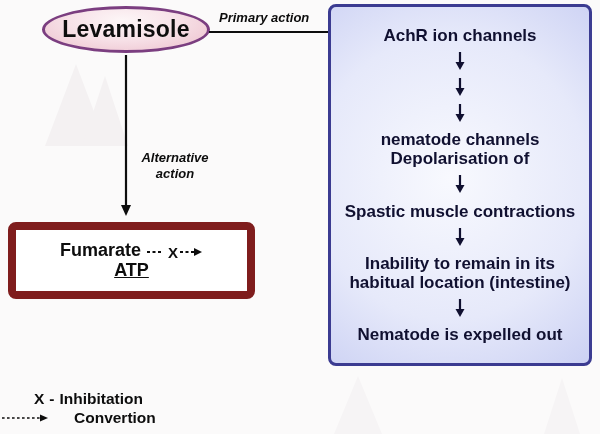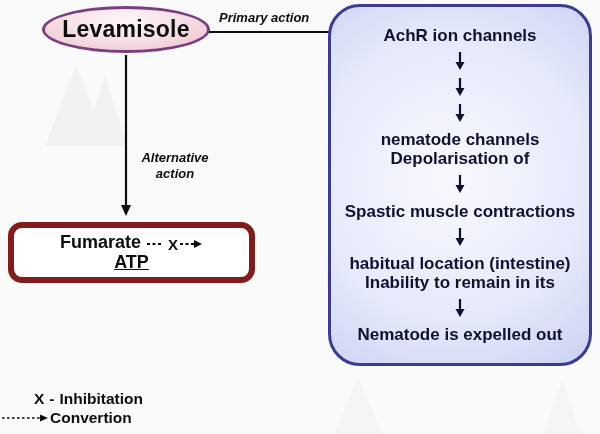--- a/index.html
+++ b/index.html
@@ -37,51 +37,51 @@
     position:absolute;font-size:13px;font-weight:bold;font-style:italic;
     line-height:1.25;
   }
   .primary-label{left:219px;top:10px;white-space:nowrap;text-align:center;}
   .alt-label{left:134px;top:150px;width:82px;text-align:center;}
 
   .arrow-svg{position:absolute;}
 
   
   .white-box{
-    position:absolute;left:8px;top:222px;width:247px;height:61px;
-    background:#ffffff;border:6px solid #7f1d1d;border-radius:14px;
+    position:absolute;left:8px;top:222px;width:247px;height:77px;
+    background:#ffffff;border:8px solid #7f1d1d;border-radius:8px;
     box-sizing:border-box;
     display:flex;flex-direction:column;align-items:center;justify-content:center;
   }
   .white-box .row{display:flex;align-items:center;gap:4px;}
   .white-box .chem{font-size:18px;font-weight:bold;white-space:nowrap;}
   .white-box .atp{font-size:18px;font-weight:bold;margin-top:-1px;text-decoration:underline;}
 
   
   .blue-box{
     position:absolute;left:328px;top:4px;width:264px;height:362px;
-    border:3px solid #3b3b91;border-radius:32px;
+    border:3px solid #3b3b91;border-radius:8px;
     background:radial-gradient(ellipse 140% 105% at 46% 48%, #f8f9fe 0%, #e6e9fa 38%, #c6ccf2 68%, #a5abe5 100%);
     box-sizing:border-box;
   }
   .flow{
     height:100%;box-sizing:border-box;padding:12px 4px;
     display:flex;flex-direction:column;align-items:center;justify-content:space-evenly;
   }
   .step{text-align:center;color:#101030;}
   .step .l{font-size:17px;font-weight:bold;line-height:19px;white-space:nowrap;}
   .step sup{font-size:11px;font-weight:bold;}
   .darr{flex:0 0 auto;}
 
   
   .legend{position:absolute;left:0;top:390px;}
   .legend-row{display:flex;align-items:center;font-size:15.5px;font-weight:bold;}
   .legend-row.r1{margin-left:34px;margin-bottom:1px;gap:5px;}
   .legend-row.r2{margin-left:2px;}
-  .legend-row.r2 .lbl{margin-left:0;}
+  .legend-row.r2 .lbl{margin-left:24px;}
 </style>
 </head>
 <body>
 
 <div class="stage">
 
   <div class="wm wm1"></div>
   <div class="wm wm2"></div>
   <div class="wm wm3"></div>
   <div class="wm wm4"></div>
@@ -152,22 +152,22 @@
       <div class="step">
         <div class="l"><span>Spastic muscle contractions</span></div>
       </div>
 
       <svg class="darr" width="12" height="19">
         <line x1="6" y1="0" x2="6" y2="11" stroke="#101030" stroke-width="2.2"></line>
         <polygon points="1.5,10 10.5,10 6,18" fill="#101030"></polygon>
       </svg>
 
       <div class="step">
+        <div class="l"><span>Inability to remain in its</span></div>
         <div class="l">habitual location (intestine)</div>
-        <div class="l"><span>Inability to remain in its</span></div>
       </div>
 
       <svg class="darr" width="12" height="19">
         <line x1="6" y1="0" x2="6" y2="11" stroke="#101030" stroke-width="2.2"></line>
         <polygon points="1.5,10 10.5,10 6,18" fill="#101030"></polygon>
       </svg>
 
       <div class="step">
         <div class="l"><span>Nematode is expelled out</span></div>
       </div>

